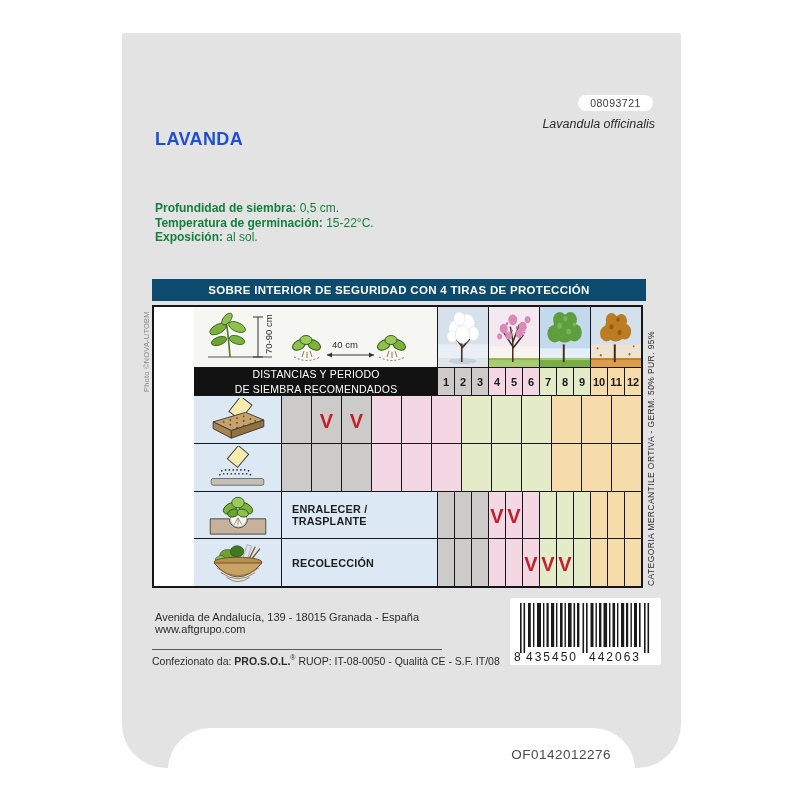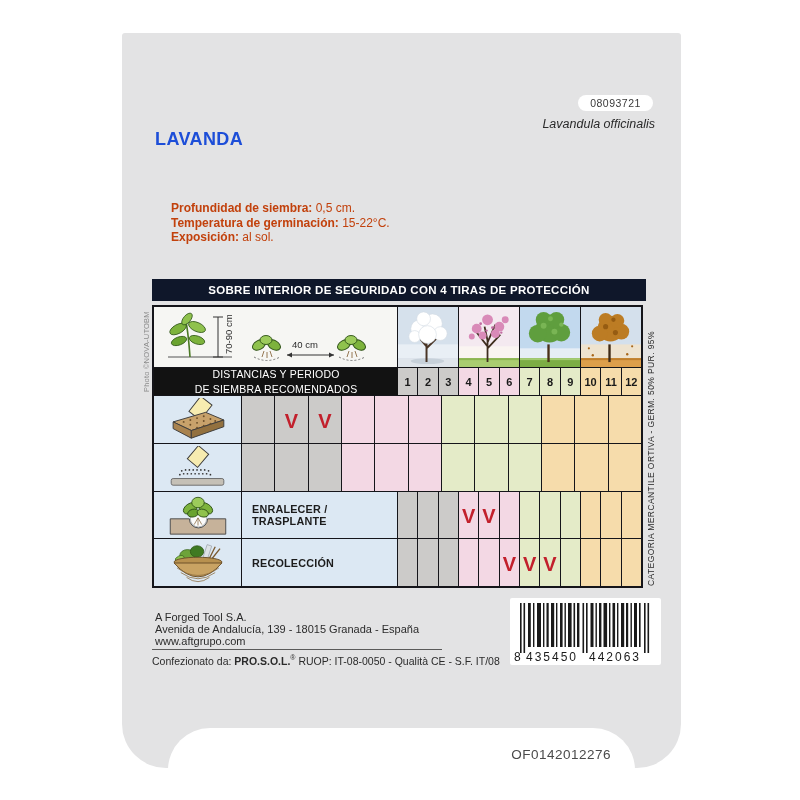--- a/index.html
+++ b/index.html
@@ -15,34 +15,34 @@
               font-size:10.5px; line-height:16px; color:#3a3a3a; letter-spacing:.5px; }
 
   .latin-name { position:absolute; right:26px; top:84px; font-size:12.5px;
                 font-style:italic; color:#2b2b2b; }
 
   .title { position:absolute; left:33px; top:96px; font-size:18px; font-weight:bold;
            color:#1d4ed8; letter-spacing:.4px; }
 
   .desc { position:absolute; left:33px; top:128px; font-size:12px; line-height:16px; color:#2b2b2b; }
 
-  .specs { position:absolute; left:33px; top:168px; font-size:12px; line-height:14.5px; color:#c2410c;margin-left:16px; }
+  .specs { position:absolute; left:33px; top:168px; font-size:12px; line-height:14.5px; color:#15803d; }
   .specs b { font-weight:bold; }
 
   .banner { position:absolute; left:30px; top:246px; width:494px; height:22px;
-            background:#0f172a; color:#fff; font-weight:bold; font-size:11.5px;
+            background:#0c4a6e; color:#fff; font-weight:bold; font-size:11.5px;
             text-align:center; line-height:22px; letter-spacing:.3px; }
 
   .vtext { position:absolute; white-space:nowrap; transform:rotate(-90deg); transform-origin:0 0; }
   .photo-credit { left:20px; top:359px; width:84px; font-size:7.5px; color:#8b8b8b; letter-spacing:.2px; }
   .side-note { left:524px; top:553px; width:270px; font-size:8.5px; color:#2b2b2b; letter-spacing:.4px; }
 
   
   .cal-table { position:absolute; left:30px; top:272px; width:491px; height:283px;
-               border:2px solid #15151a; background:#fff; display:flex; flex-direction:column; }
+               border:2px solid #15151a; background:#fff; display:flex; flex-direction:column;padding-left:40px; }
   .trow { display:flex; border-bottom:1px solid #15151a; }
   .trow:last-child { border-bottom:none; }
   .row-seasons { height:61px; }
   .row-mhead   { height:28px; }
   .row-data    { height:48px; }
   .row-data.short { height:47px; }
 
   .diagram-cell { width:244px; background:#f6f6f3; border-right:1px solid #15151a; position:relative; overflow:hidden; }
   .seasons { flex:1; display:flex; }
   .season-cell { flex:1; border-right:1px solid #15151a; overflow:hidden; }
@@ -428,21 +428,20 @@
             </div>
             <div class="mcell" style="background: rgb(228, 235, 200);"></div>
             <div class="mcell" style="background: rgb(246, 220, 171);"></div>
             <div class="mcell" style="background: rgb(246, 220, 171);"></div>
             <div class="mcell" style="background: rgb(246, 220, 171);"></div>
           </div>
       </div>
     </div>
 
     <div class="company">
-      <div>A Forged Tool S.A.</div>
       <div>Avenida de Andalucía, 139 - 18015 Granada - España</div>
       <div>www.aftgrupo.com</div>
     </div>
     <div class="divider"></div>
     <div class="packer"><span>Confezionato da: </span><b>PRO.S.O.L.</b><sup>®</sup><span> RUOP: IT-08-0050 - Qualità CE - S.F. IT/08</span></div>
 
     <div class="barcode-box">
       <svg width="151" height="67" viewBox="0 0 151 67">
         <g fill="#1a1a1a">
           <rect x="10" y="5" width="1.6" height="50"></rect>

